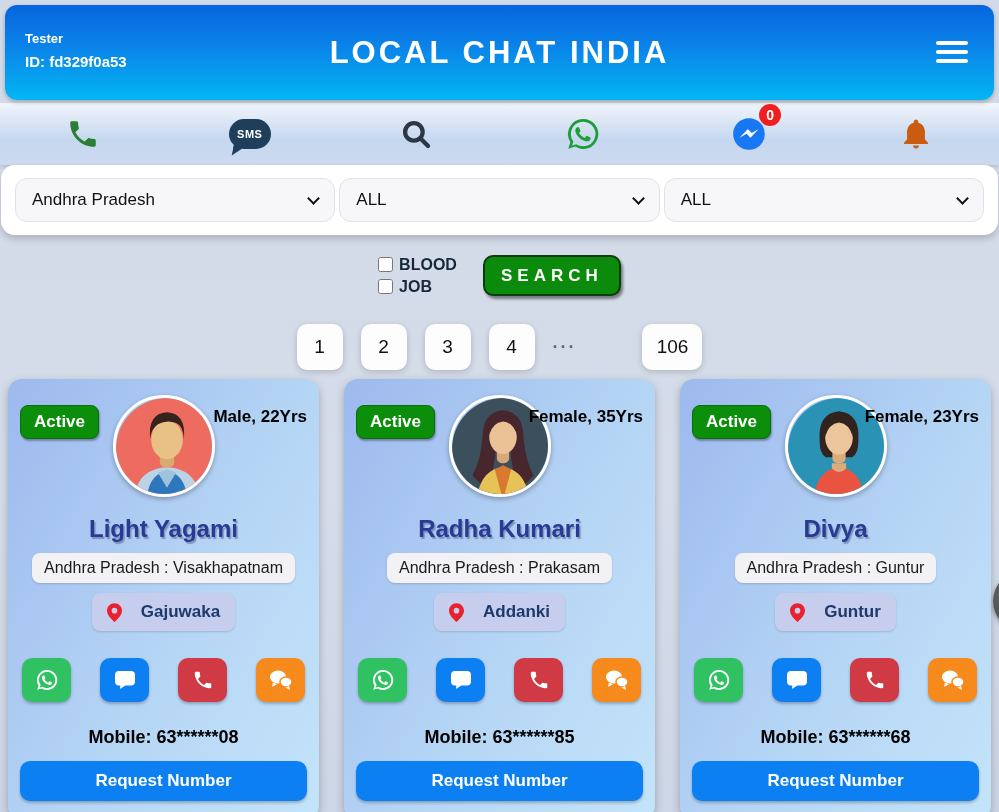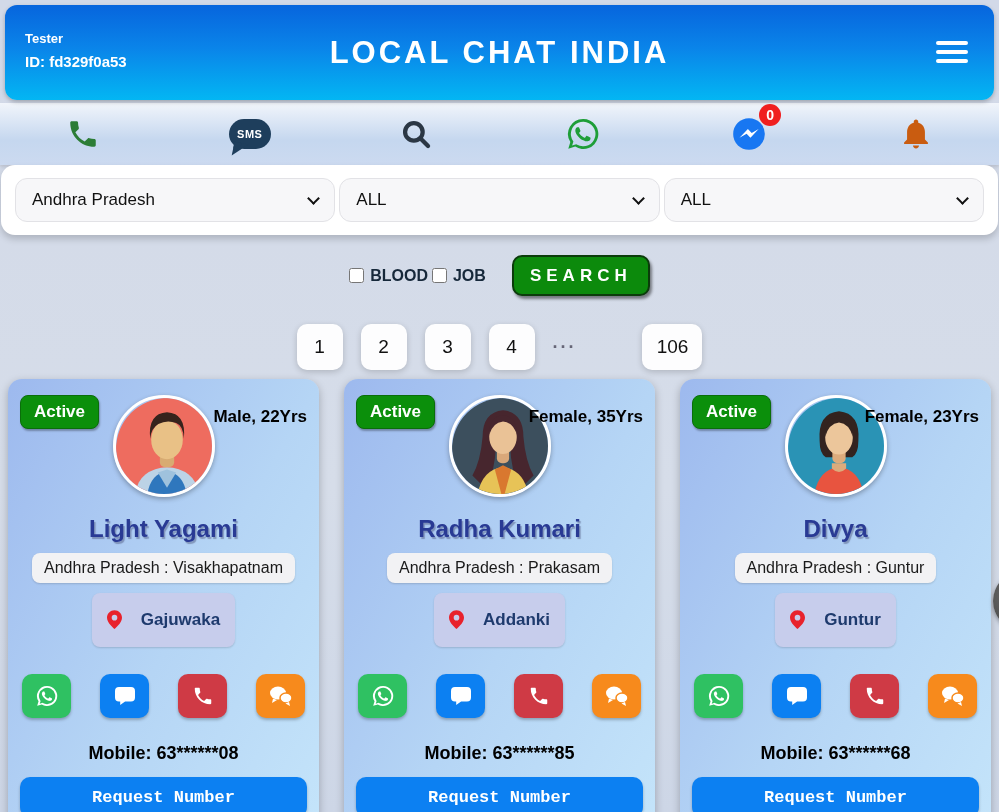--- a/index.html
+++ b/index.html
@@ -49,21 +49,21 @@
   .select-box {
     flex:1; height:44px; background:#f7f7f9; border:1px solid #e2e2e6; border-radius:12px;
     display:flex; align-items:center; justify-content:space-between; padding:0 16px; cursor:pointer;
   }
   .select-value { font-size:17px; color:#111; }
   .chevron { width:9px; height:9px; border-right:2.5px solid #111; border-bottom:2.5px solid #111;
     transform:rotate(45deg); margin-top:-4px; }
 
   
   .search-row { display:flex; align-items:center; justify-content:center; gap:26px; margin-top:20px; }
-  .check-group { display:flex; flex-direction:row; gap:4px; }
+  .check-group { display:flex; flex-direction:column; gap:4px; }
   .check-line { display:flex; align-items:center; gap:6px; font-size:16px; font-weight:bold; color:#16283a; }
   .check-line input { width:15px; height:15px; }
   .search-btn {
     width:138px; height:41px; background:#0c8a0c; border:2px solid #0b3c0b; border-radius:10px;
     color:#fff; font-family:"Liberation Sans",sans-serif; font-size:17px; font-weight:bold; letter-spacing:5px;
     cursor:pointer; box-shadow:2px 3px 3px rgba(0,0,0,.45);
   }
 
   
   .pagination { display:flex; align-items:center; justify-content:center; gap:18px; margin-top:28px; }
@@ -74,45 +74,45 @@
   .page-dots { color:#667; font-size:18px; font-weight:bold; letter-spacing:2px; }
 
   
   .cards { display:grid; grid-template-columns:repeat(3,1fr); gap:25px; padding:0 8px; margin-top:9px; }
   .card {
     border-radius:14px; padding:10px 12px 12px;
     background:linear-gradient(120deg,#9db9ee 0%,#b5d5f5 55%,#c4e4fa 100%);
     box-shadow:0 3px 8px rgba(0,0,0,.25); min-height:440px;
   }
   .card-top { position:relative; height:118px; }
-  .status-badge { position:absolute; left:0; top:6px; background:#0b8f0b; border:1px solid #0a6e0a;
+  .status-badge { position:absolute; left:0; top:16px; background:#0b8f0b; border:1px solid #0a6e0a;
     border-radius:8px; color:#fff; font-size:17px; font-weight:bold; padding:6px 13px;
     box-shadow:1px 2px 2px rgba(0,0,0,.3); }
   .gender-age { position:absolute; right:0; top:18px; font-size:17px; font-weight:bold; color:#000; }
   .avatar { position:absolute; left:50%; transform:translateX(-50%); top:6px;
     width:102px; height:102px; border-radius:50%; border:3px solid #fff;
     box-shadow:0 2px 5px rgba(0,0,0,.3); overflow:hidden; }
   .avatar svg { display:block; }
   .card-name { text-align:center; font-size:24px; font-weight:bold; color:#293a94;
     text-shadow:1.5px 1.5px 1px rgba(40,40,80,.35); margin-top:8px; }
   .pill-row { display:flex; justify-content:center; margin-top:10px; }
   .state-pill { background:#f2f2f4; border-radius:8px; padding:6px 12px; font-size:16px; color:#1a1a1a;
     box-shadow:0 1px 2px rgba(0,0,0,.15); white-space:nowrap; }
-  .city-pill { background:#c7cdec; border-radius:8px; padding:17px 15px; font-size:17px; font-weight:bold;
-    color:#1e3a6d; display:flex; align-items:flex-start; gap:19px; box-shadow:0 1px 2px rgba(0,0,0,.15); }
+  .city-pill { background:#c7cdec; border-radius:8px; padding:9px 15px; font-size:17px; font-weight:bold;
+    color:#1e3a6d; display:flex; align-items:flex-end; gap:19px; box-shadow:0 1px 2px rgba(0,0,0,.15); }
   .actions { display:flex; justify-content:space-between; margin:27px 2px 0; }
   .act-btn { width:49px; height:44px; border:none; border-radius:10px; cursor:pointer;
     display:flex; align-items:center; justify-content:center; box-shadow:0 2px 3px rgba(0,0,0,.25); }
   .act-whatsapp { background:#2fc162; }
   .act-chat { background:#0c80f2; }
   .act-call { background:#cf3a45; }
   .act-chats { background:#f78a1c; }
   .mobile-line { text-align:center; font-size:18px; font-weight:bold; color:#000; margin-top:25px; }
   .request-btn { display:block; width:100%; height:40px; margin-top:13px; background:#0c80f2; border:none;
-    border-radius:10px; color:#fff; font-family:Liberation Mono, monospace; font-size:17px; font-weight:bold;
+    border-radius:10px; color:#fff; font-family:Liberation Sans, sans-serif; font-size:17px; font-weight:bold;
     cursor:pointer; box-shadow:0 2px 3px rgba(0,0,0,.25); }
 
   .floating-widget { position:absolute; left:993px; top:572px; width:56px; height:58px; border-radius:50%;
     background:radial-gradient(circle at 35% 40%, #6b6b6b, #3a3a3a); box-shadow:0 2px 4px rgba(0,0,0,.4); cursor:pointer; }
 </style>
 </head>
 <body>
 
 <div class="header">
   <div class="user-block">

